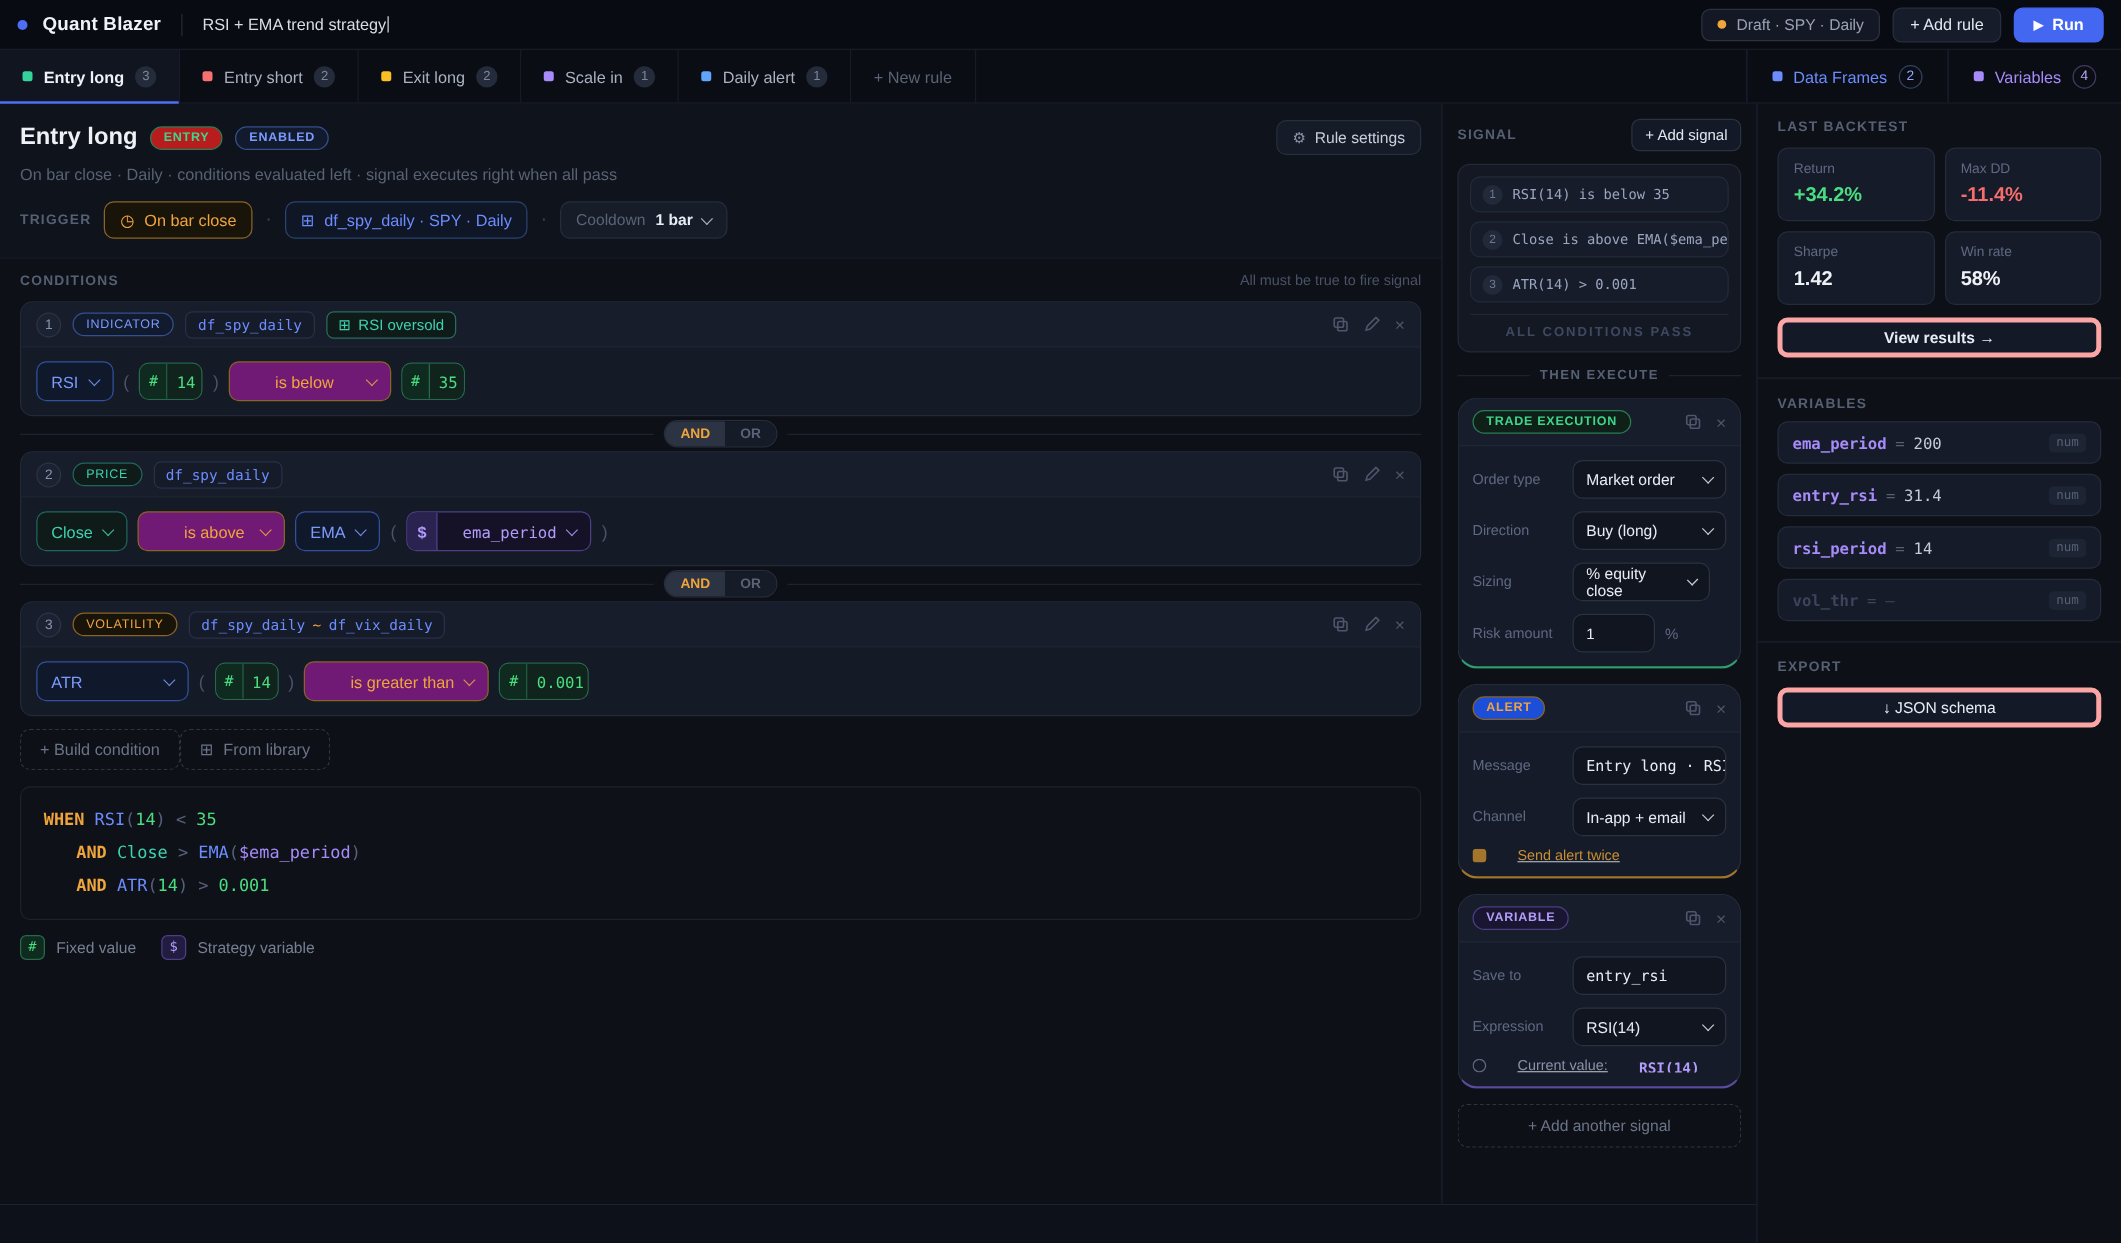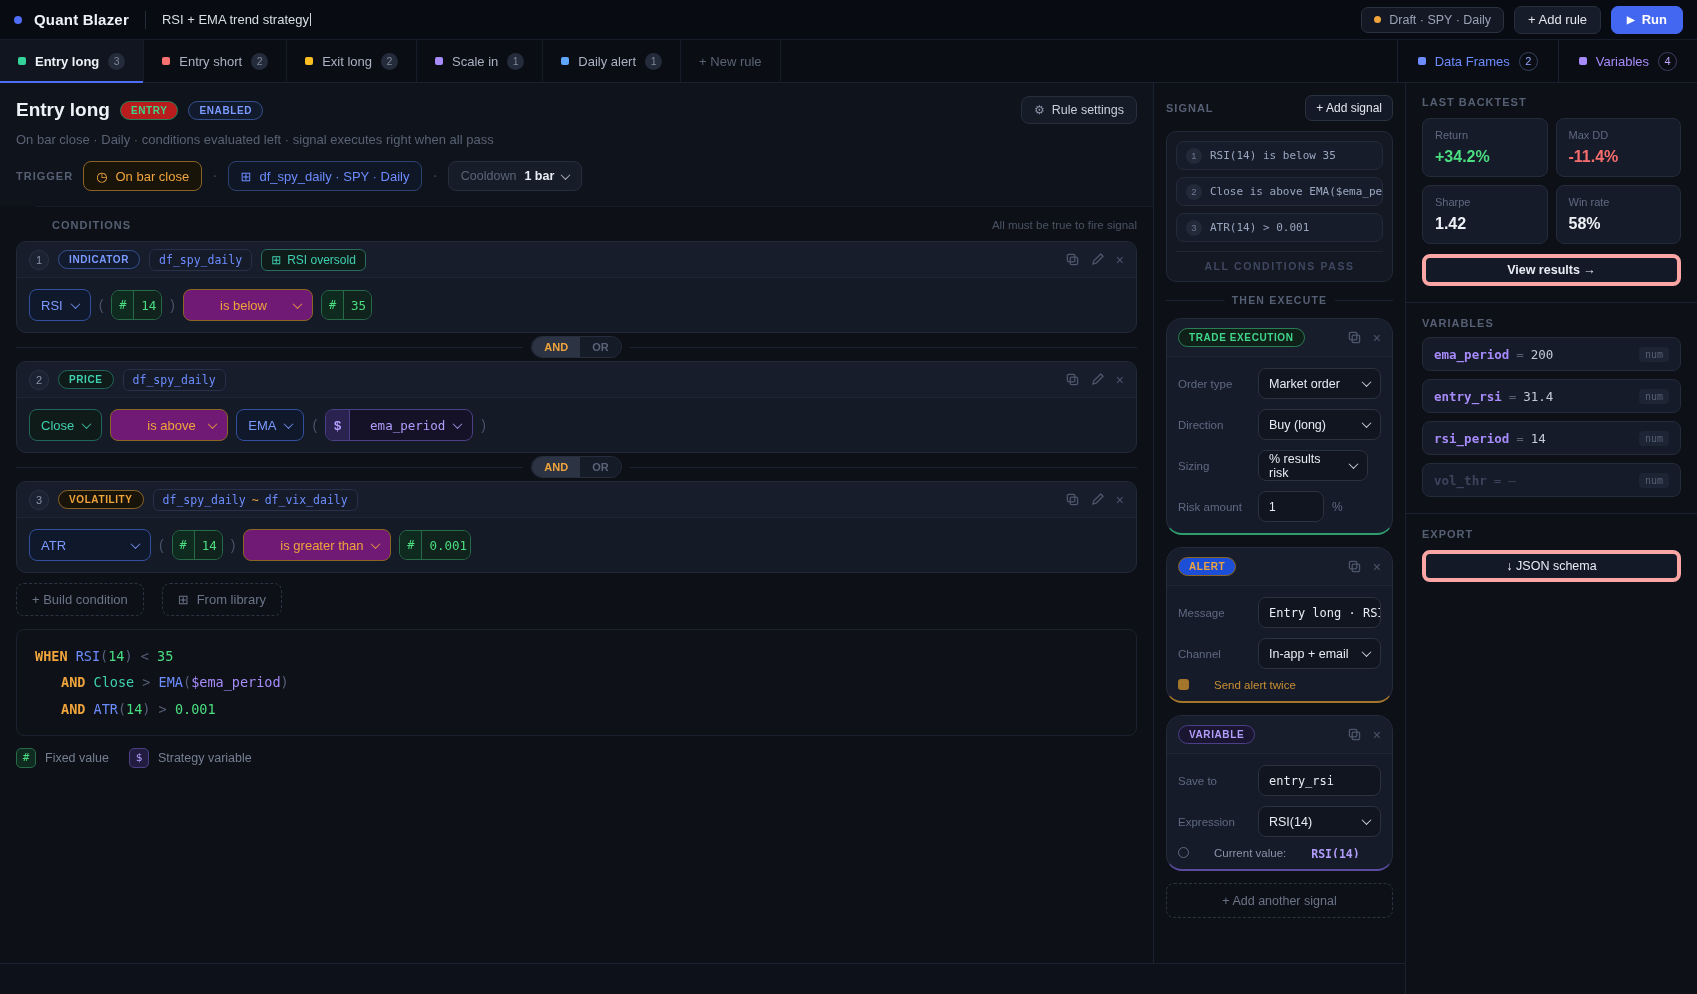--- a/index.html
+++ b/index.html
@@ -71,28 +71,28 @@
   .trig-frame { border:1px solid #2b4370; color:#6c8cff; background:#0f1626; }
   .trig-sep { color:#3c4454; }
   .cooldown { height:30px; display:flex; align-items:center; gap:8px; padding:0 12px; border-radius:8px;
     background:#161c28; border:1px solid #262d3d; font-size:12.5px; }
   .cooldown .cd-label { color:#5a6476; }
   .cooldown .cd-value { color:#e8ecf4; font-weight:bold; }
   .chev { width:7px; height:7px; border-right:1.6px solid currentColor; border-bottom:1.6px solid currentColor;
     transform:rotate(45deg) translate(-1px,-1px); display:inline-block; opacity:.85; }
 
   
-  .cond-head { display:flex; align-items:center; padding:12px 16px 10px 16px; border-top:1px solid #161c28;margin-left:36px; }
+  .cond-head { display:flex; align-items:center; padding:12px 16px 10px 16px; border-top:1px solid #161c28; }
   .cond-hint { margin-left:auto; font-size:11.5px; color:#4a5365; }
   .cond-card { margin:0 16px; background:#141a26; border:1px solid #222938; border-radius:10px; overflow:hidden; }
   .cond-card-head { height:36px; display:flex; align-items:center; gap:9px; padding:0 12px;
     background:#171d2a; border-bottom:1px solid #1e2533; }
   .num-circ { width:20px; height:20px; border-radius:50%; border:1px solid #2c3445; background:#1b2231;
     color:#8a93a8; font-size:11px; display:flex; align-items:center; justify-content:center; }
-  .type-badge { border-radius:20px; font-size:10px; font-weight:bold; letter-spacing:.6px; padding:3px 10px; }
+  .type-badge { border-radius:20px; font-size:10px; font-weight:normal; letter-spacing:.6px; padding:3px 10px; }
   .tb-ind { color:#7b9bff; border:1px solid #35508f; background:#121a2e; }
   .tb-price { color:#3fd0b0; border:1px solid #22655c; background:#0e1b18; }
   .tb-vol { color:#f0a43c; border:1px solid #8a6425; background:#191409; }
   .chip { height:22px; display:flex; align-items:center; gap:6px; padding:0 9px; border-radius:6px;
     background:#151b28; border:1px solid #28304a; font-size:12px; color:#6c8cff; }
   .chip.mono { font-size:11.5px; }
   .chip-teal { color:#3fd0b0; border-color:#2b6b5e; background:#0e1b18; }
   .chip .tilde { color:#f0a43c; }
   .head-icons { margin-left:auto; display:flex; align-items:center; gap:12px; color:#4d566b; }
   .ic { width:13px; height:13px; stroke:currentColor; fill:none; stroke-width:1.4; }
@@ -111,21 +111,21 @@
   .numgrp .pfx { width:22px; display:flex; align-items:center; justify-content:center; background:#0f2b1f;
     color:#4ade80; border-right:1px solid #276a4a; font-size:12px; }
   .numgrp .nval { display:flex; align-items:center; background:#10231c; color:#4ade80; font-size:12.5px;
     padding:0 7px; overflow:hidden; white-space:nowrap; }
   .w-26 { width:27px; } .w-46 { width:48px; }
   .join-row { display:flex; align-items:center; margin:0 16px; height:28px; }
   .join-line { flex:1; height:1px; background:#1c2330; }
   .join-pill { display:flex; border:1px solid #262d3c; border-radius:20px; overflow:hidden; margin:0 8px; }
   .join-and { background:#2c3342; color:#f0a43c; font-weight:bold; font-size:11px; padding:4px 12px; }
   .join-or { background:#151b27; color:#5a6476; font-weight:bold; font-size:11px; padding:4px 12px; }
-  .build-row { display:flex; gap:18px; margin:10px 16px 0 16px; }
+  .build-row { display:flex; gap:0; margin:10px 16px 0 16px; }
   .dashed-btn { height:33px; display:flex; align-items:center; gap:8px; padding:0 15px; border-radius:8px;
     border:1px dashed #2c3342; color:#6b7488; font-size:13px; background:transparent; }
   .code-block { margin:13px 16px 0 16px; background:#0e1218; border:1px solid #1b212e; border-radius:8px;
     padding:13px 18px; font-size:13.5px; line-height:1.95; }
   .ck { color:#f0a43c; font-weight:bold; } .cf { color:#6c8cff; } .cp { color:#57607a; }
   .cn { color:#4ade80; } .ct { color:#3fd0b0; } .cv { color:#a78bfa; } .co { color:#57607a; }
   .code-ind { padding-left:26px; }
   .legend-row { display:flex; align-items:center; gap:20px; margin:12px 16px; }
   .leg { display:flex; align-items:center; gap:9px; font-size:12.5px; color:#767f93; }
   .leg-box { width:20px; height:20px; border-radius:5px; display:flex; align-items:center; justify-content:center; font-size:11px; }
@@ -514,21 +514,21 @@
             <div class="frow">
               <span class="flabel">Direction</span>
               <div class="fsel">
                 <span>Buy (long)</span>
                 <span class="chev"></span>
               </div>
             </div>
             <div class="frow">
               <span class="flabel">Sizing</span>
               <div class="fsel" style="flex:none; width:110px">
-                <span>% results risk</span>
+                <span>% equity close</span>
                 <span class="chev"></span>
               </div>
             </div>
             <div class="frow">
               <span class="flabel">Risk amount</span>
               <div class="finput risk-input">1</div>
               <span class="suffix">%</span>
             </div>
           </div>
         </div>

